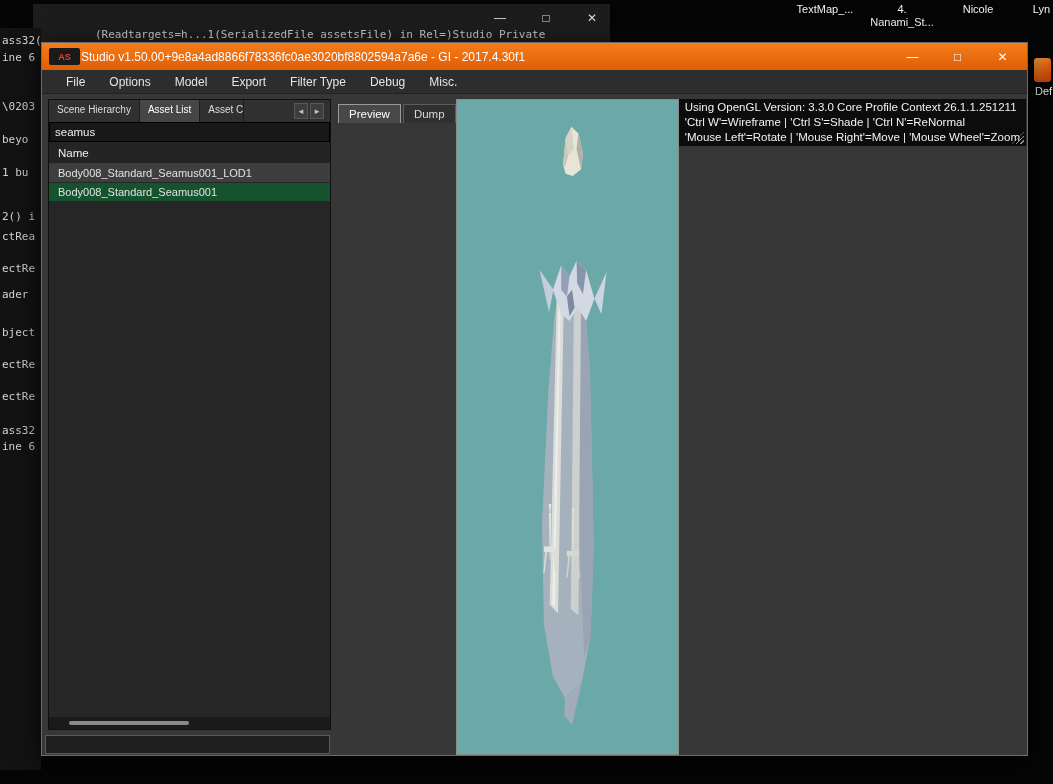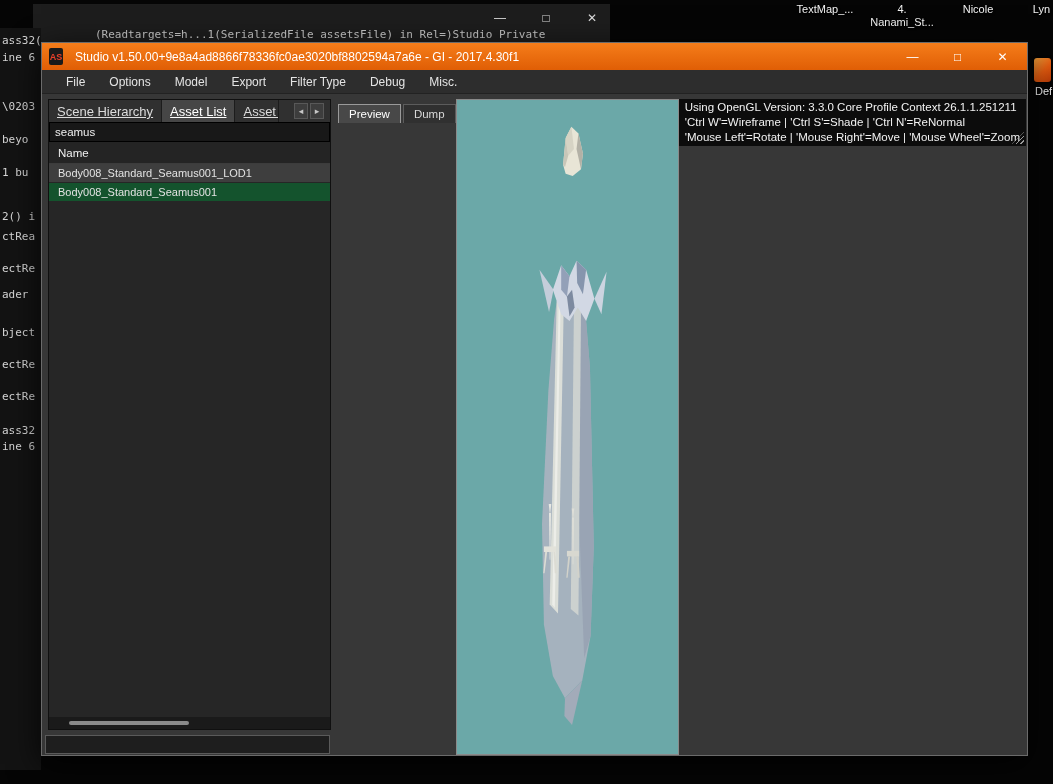--- a/index.html
+++ b/index.html
@@ -27,36 +27,36 @@
   .bg-btn { width:20px; height:20px; color:#dcdcdc; font-size:12px; display:flex; align-items:center; justify-content:center; }
   .code-strip { position:absolute; left:0; top:28px; width:41px; height:742px; background:#131313; overflow:hidden; }
   .cf { position:absolute; left:2px; color:#d6d6d6; font-family:"DejaVu Sans Mono", monospace; font-size:11px; white-space:nowrap; }
 
   
   .win { position:absolute; left:41px; top:42px; width:987px; height:714px; background:#373737;
          border:1px solid #6b6b6b; box-shadow:0 8px 30px rgba(0,0,0,.8); }
   .titlebar { position:absolute; left:0; top:0; right:0; height:27px;
               background:linear-gradient(180deg, var(--titlebar_top,#f57d1a), var(--titlebar_bottom,#e05e05));
               display:flex; align-items:center; padding-left:7px; }
-  .logo { width:14px; height:17px; background:#1a1a1a; border-radius:2px; display:flex; align-items:center;
-          justify-content:center; margin-right:12px; }
+  .logo { width:31px; height:17px; background:#1a1a1a; border-radius:2px; display:flex; align-items:center;
+          justify-content:center; margin-right:1px; }
   .logo i { font-style:normal; font-weight:bold; font-size:9px; color:#e8402a; }
   .title { color:#fff; font-size:12px; white-space:nowrap; }
   .controls { position:absolute; right:2px; top:0; height:27px; display:flex; }
   .wbtn { width:45px; height:27px; display:flex; align-items:center; justify-content:center;
           color:#fff; font-size:12px; cursor:default; }
   .menubar { position:absolute; left:0; top:27px; right:0; height:24px; background:#2d2d2d;
              display:flex; align-items:center; padding-left:12px; border-bottom:1px solid #222; }
   .menu-item { color:#e4e4e4; font-size:12px; padding:3px 12px; }
 
   
   .left-panel { position:absolute; left:6px; top:56px; width:283px; height:631px;
                 display:flex; flex-direction:column; background:#282828; border:1px solid #101010; }
   .ltabs { height:22px; background:#303030; display:flex; align-items:stretch; position:relative; flex:0 0 auto; }
-  .tab { color:#dcdcdc; font-size:13px; padding:4px 8px 0 8px; border-right:1px solid #1c1c1c; white-space:nowrap;text-decoration:underline; }
+  .tab { color:#dcdcdc; font-size:10px; padding:4px 8px 0 8px; border-right:1px solid #1c1c1c; white-space:nowrap; }
   .tab.active { background:#464646; color:#fff; }
   .tab.trunc { width:44px; overflow:hidden; }
   .arrow { position:absolute; top:3px; width:14px; height:16px; background:#3d3d3d; border:1px solid #585858;
            color:#c8c8c8; font-size:9px; display:flex; align-items:center; justify-content:center; }
   .arrow.l { right:22px; } .arrow.r { right:6px; }
   .search { height:20px; background:#181818; border:1px solid #000; color:#efefef; font-size:11.5px;
             padding:0 5px; outline:none; flex:0 0 auto; font-family:"Liberation Sans", sans-serif; }
   .thead { height:22px; background:#242424; color:#f0f0f0; font-size:11.5px; display:flex; align-items:center;
            padding-left:9px; border-bottom:1px solid #3c3c3c; flex:0 0 auto; }
   .trow { height:19px; color:#e2e2e2; font-size:11px; display:flex; align-items:center; padding-left:9px;

